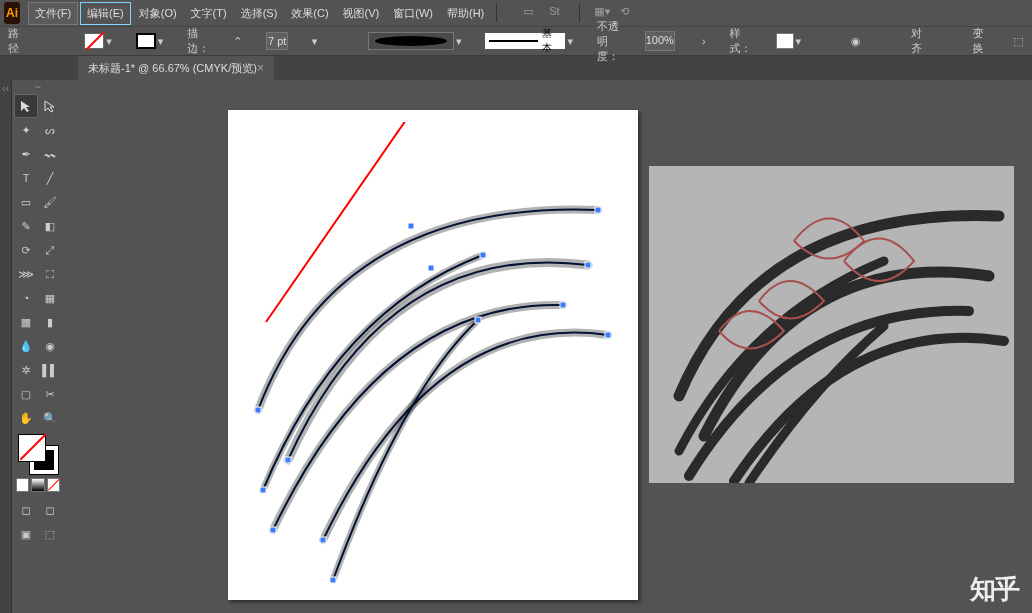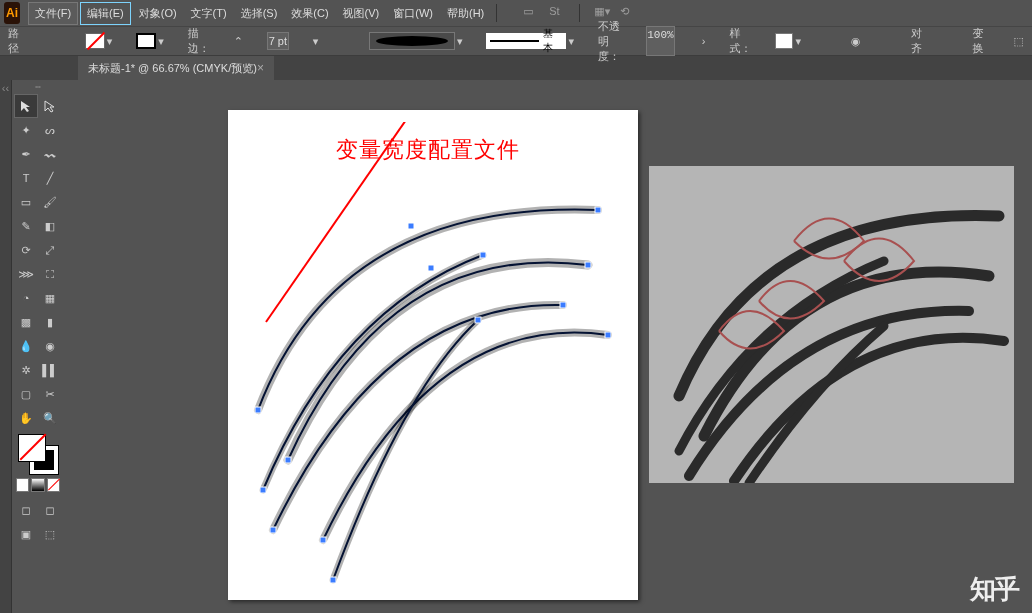--- a/index.html
+++ b/index.html
@@ -15,21 +15,21 @@
 
 .optbar { height: 30px; background: #535353; display: flex; align-items: center; padding: 0 8px; gap: 24px; border-top: 1px solid #454545; border-bottom: 1px solid #3c3c3c; }
 .lbl { color: #ccc; }
 .swatch { width: 20px; height: 16px; border: 1px solid #666; background: #fff; position: relative; }
 .swatch.red::after { content:""; position:absolute; left:-2px; top:6px; width:24px; height:2px; background:red; transform: rotate(-45deg); }
 .swatch.box { background:#fff; border:2px solid #000; }
 .combo { display:flex; align-items:center; gap:2px; }
 .ptbox { width: 47px; height: 18px; background:#5f5f5f; border:1px solid #777; color:#ddd; text-align:center; line-height:16px; font-size:11px; }
 .profilebox { width: 86px; height: 18px; background:#4a4a4a; border:1px solid #777; display:flex; align-items:center; justify-content:center; }
 .brushbox { width: 80px; height: 16px; background:#fff; display:flex; align-items:center; padding:0 4px; }
-.opacbox { width: 50px; height: 30px; background:#5f5f5f; border:1px solid #777; color:#ddd; text-align:center; line-height:16px; font-size:11px;font-family:Liberation Mono, monospace; }
+.opacbox { width: 50px; height: 20px; background:#5f5f5f; border:1px solid #777; color:#ddd; text-align:center; line-height:16px; font-size:11px; }
 .stylebox { width: 18px; height: 16px; background:#fff; border:1px solid #777; }
 
 .tabbar { height: 24px; background: #434343; display: flex; align-items: center; padding-left: 78px; }
 .tab { height: 24px; background: #535353; display:flex; align-items:center; padding: 0 10px; color:#ddd; }
 .tabclose { font-size:12px; color:#aaa; }
 
 .main { display:flex; height: calc(613px - 80px); }
 .dock { width: 12px; background:#434343; border-right:1px solid #333; }
 .toolbar { width: 52px; background:#535353; display:flex; flex-direction:column; padding: 2px; }
 .toolrow { display:flex; height:24px; }
@@ -254,21 +254,20 @@
             <rect x="377" y="222" width="6" height="6"></rect>
           <rect x="32" y="377" width="6" height="6"></rect>
             <rect x="252" y="142" width="6" height="6"></rect>
           <rect x="102" y="467" width="6" height="6"></rect>
             <rect x="247" y="207" width="6" height="6"></rect>
           <rect x="180" y="113" width="6" height="6"></rect>
             <rect x="200" y="155" width="6" height="6"></rect>
         </g>
       </svg>
     </div>
-    <div class="annot-text">变量宽度配置文件</div>
 
     <div class="refimg">
       <svg width="365" height="317" viewBox="0 0 365 317">
         <g stroke="#2a2a2a" fill="none" stroke-linecap="round">
           <path d="M30 230 Q 110 40 350 50" stroke-width="11"></path>
           <path d="M55 270 Q 150 80 340 110" stroke-width="11"></path>
           <path d="M40 310 Q 145 140 320 145" stroke-width="10"></path>
           <path d="M85 315 Q 195 150 355 175" stroke-width="10"></path>
           <path d="M30 285 Q 100 150 235 95" stroke-width="9"></path>
           <path d="M100 317 Q 165 220 235 160" stroke-width="9"></path>

